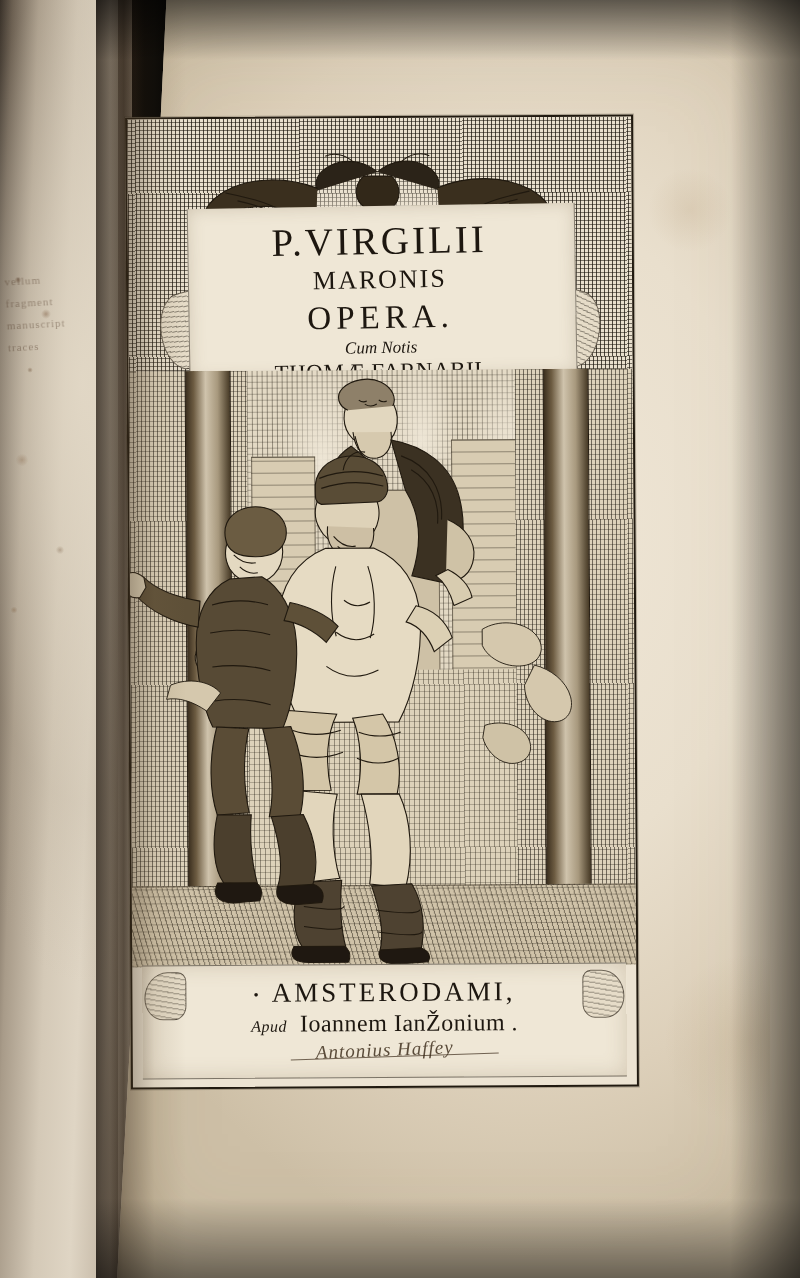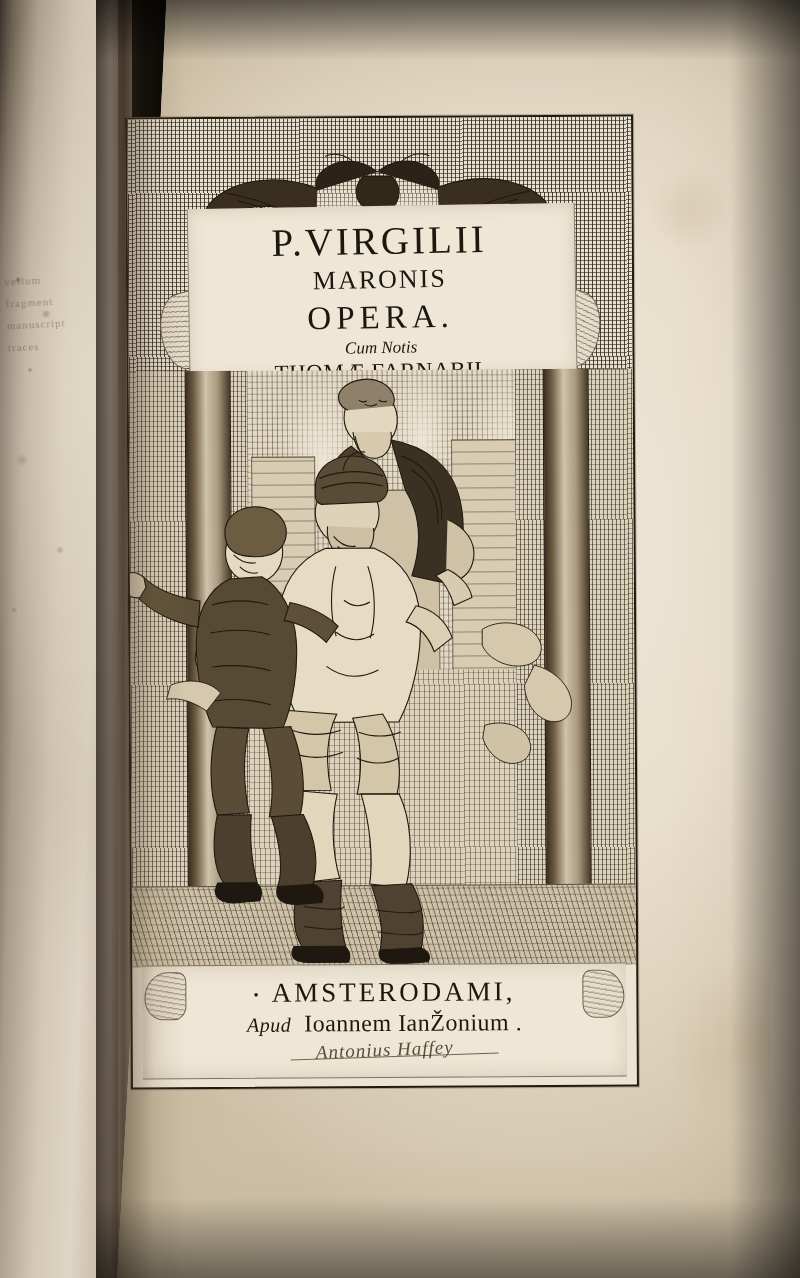--- a/index.html
+++ b/index.html
@@ -340,21 +340,21 @@
     font-size: 27px;
     letter-spacing: 3px;
   }
   .imp-city .bullet { font-size: 15px; vertical-align: middle; margin-right: 10px; }
   .imp-pub {
     margin-top: 2px;
     font-size: 24px;
     letter-spacing: 0.5px;
   }
   .imp-pub .apud {
-    font-size: 20px;
+    font-size: 16px;
     font-style: italic;
     margin-right: 13px;
   }
   .ownership {
     margin-top: 2px;
     font-size: 19px;
     color: #3a2a18;
     font-style: italic;
     font-family: "Liberation Serif", serif;
     letter-spacing: 1px;

